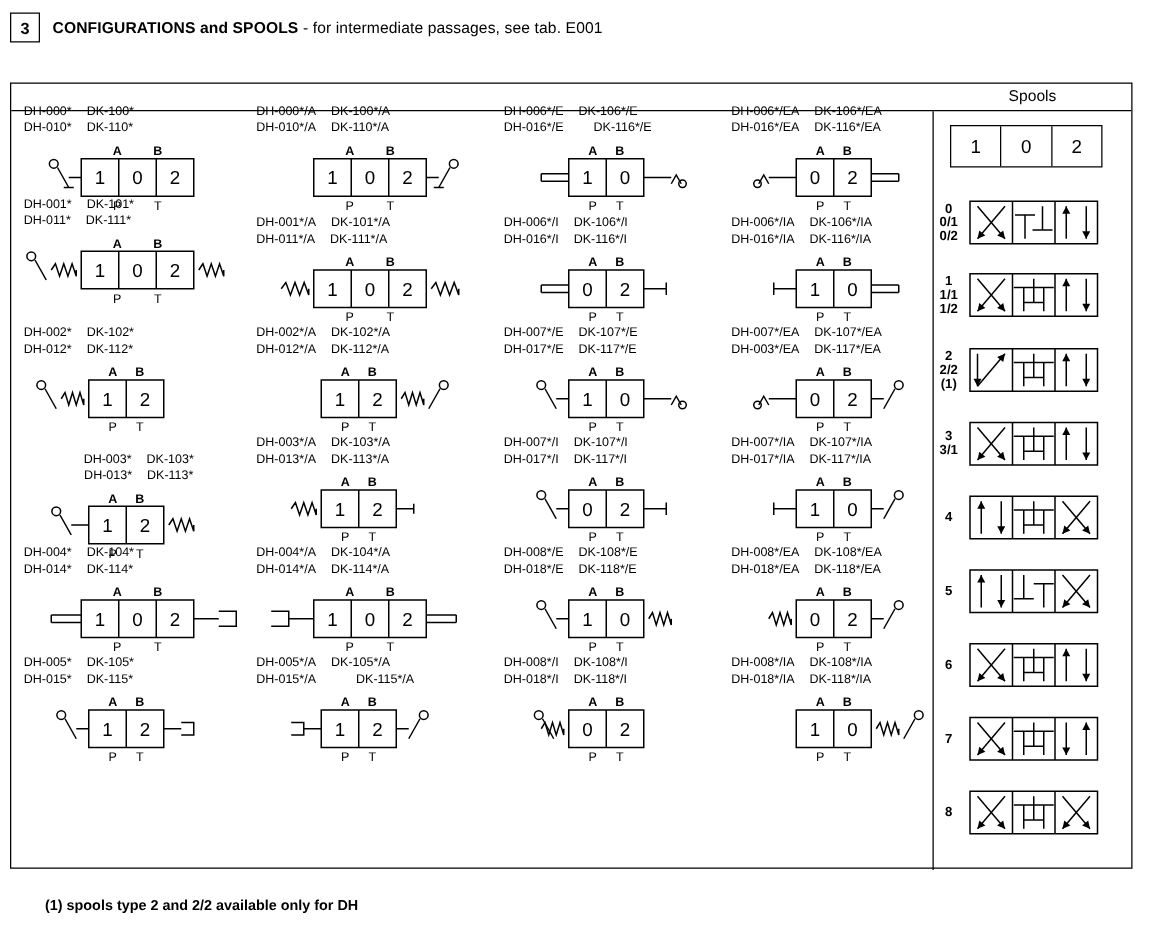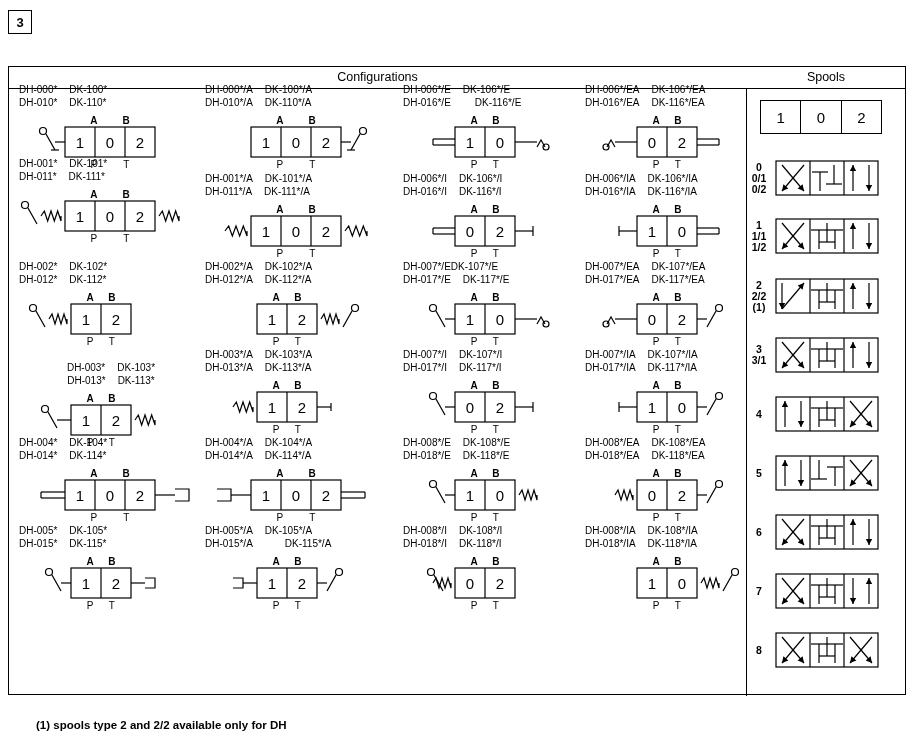--- a/index.html
+++ b/index.html
@@ -70,26 +70,26 @@
   .note b{font-weight:bold;}
   .note2{position:absolute;left:36px;top:719px;font-size:11.5px;font-weight:bold;}
 </style>
 </head>
 <body>
 
 <div class="page">
 
   <div class="hdr">
     <div class="sect-num">3</div>
+    <div class="hdr-title"><span>CONFIGURATIONS and SPOOLS</span><span class="hdr-sub"> - for intermediate passages, see tab. E001</span></div>
   </div>
 
 
   <div class="frame">
     <div class="colhdr">
-      <div class="lbl lbl-config">Configurations</div>
       <div class="lbl lbl-spools">Spools</div>
     </div>
     <div class="vdiv"></div>
     <div id="cfg-host">
         <div class="cfg" style="left: 10px; top: 16px;">
           <div class="codes"><span>DH-000*</span><span style="margin-left: 12px;">DK-100*</span></div>
           <div class="codes"><span>DH-010*</span><span style="margin-left: 12px;">DK-110*</span></div>
           <div class="sym">
             <svg width="184" height="62" viewBox="0 0 184 62">
               <rect x="46" y="16" width="90" height="30" fill="none" stroke="#000" stroke-width="1.2"></rect>
@@ -291,21 +291,21 @@
               <text x="92.80000000000001" y="13" text-anchor="middle" font-size="10" font-weight="bold" font-family="Liberation Sans, sans-serif">B</text>
               <text x="71.2" y="57" text-anchor="middle" font-size="10" font-family="Liberation Sans, sans-serif">P</text>
               <text x="92.80000000000001" y="57" text-anchor="middle" font-size="10" font-family="Liberation Sans, sans-serif">T</text>
               <polyline points="116,31 119,26 122,36 125,26 128,36 131,26 134,36 134,31" fill="none" stroke="#000" stroke-width="1.2"></polyline>
               <line x1="138" y1="39" x2="147" y2="23" stroke="#000" stroke-width="1.2"></line>
               <circle cx="150" cy="20" r="3.5" fill="none" stroke="#000" stroke-width="1.2"></circle>
             </svg>
           </div>
         </div>
         <div class="cfg" style="left: 394px; top: 193px;">
-          <div class="codes"><span>DH-007*/E</span><span style="">DK-107*/E</span></div>
+          <div class="codes"><span>DH-007*/E</span><span style="margin-left: 12px;">DK-107*/E</span></div>
           <div class="codes"><span>DH-017*/E</span><span style="margin-left: 12px;">DK-117*/E</span></div>
           <div class="sym">
             <svg width="184" height="62" viewBox="0 0 184 62">
               <rect x="52" y="16" width="60" height="30" fill="none" stroke="#000" stroke-width="1.2"></rect>
               <line x1="82" y1="16" x2="82" y2="46" stroke="#000" stroke-width="1.2"></line>
               <text x="67" y="36.5" text-anchor="middle" font-size="15" font-family="Liberation Sans, sans-serif">1</text>
               <text x="97" y="36.5" text-anchor="middle" font-size="15" font-family="Liberation Sans, sans-serif">0</text>
               <text x="71.2" y="13" text-anchor="middle" font-size="10" font-weight="bold" font-family="Liberation Sans, sans-serif">A</text>
               <text x="92.80000000000001" y="13" text-anchor="middle" font-size="10" font-weight="bold" font-family="Liberation Sans, sans-serif">B</text>
               <text x="71.2" y="57" text-anchor="middle" font-size="10" font-family="Liberation Sans, sans-serif">P</text>
@@ -314,21 +314,21 @@
               <circle cx="30" cy="20" r="3.5" fill="none" stroke="#000" stroke-width="1.2"></circle>
               <line x1="42" y1="31" x2="52" y2="31" stroke="#000" stroke-width="1.2"></line>
               <line x1="112" y1="31" x2="134" y2="31" stroke="#000" stroke-width="1.2"></line>
               <polyline points="134,36 138,29 142,36" fill="none" stroke="#000" stroke-width="1.2"></polyline>
               <circle cx="143" cy="36" r="3" fill="none" stroke="#000" stroke-width="1.2"></circle>
             </svg>
           </div>
         </div>
         <div class="cfg" style="left: 576px; top: 193px;">
           <div class="codes"><span>DH-007*/EA</span><span style="margin-left: 12px;">DK-107*/EA</span></div>
-          <div class="codes"><span>DH-017*/EA</span><span style="margin-left: 12px;">DK-117*/EA</span></div>
+          <div class="codes"><span>DH-003*/EA</span><span style="margin-left: 12px;">DK-117*/EA</span></div>
           <div class="sym">
             <svg width="184" height="62" viewBox="0 0 184 62">
               <rect x="52" y="16" width="60" height="30" fill="none" stroke="#000" stroke-width="1.2"></rect>
               <line x1="82" y1="16" x2="82" y2="46" stroke="#000" stroke-width="1.2"></line>
               <text x="67" y="36.5" text-anchor="middle" font-size="15" font-family="Liberation Sans, sans-serif">0</text>
               <text x="97" y="36.5" text-anchor="middle" font-size="15" font-family="Liberation Sans, sans-serif">2</text>
               <text x="71.2" y="13" text-anchor="middle" font-size="10" font-weight="bold" font-family="Liberation Sans, sans-serif">A</text>
               <text x="92.80000000000001" y="13" text-anchor="middle" font-size="10" font-weight="bold" font-family="Liberation Sans, sans-serif">B</text>
               <text x="71.2" y="57" text-anchor="middle" font-size="10" font-family="Liberation Sans, sans-serif">P</text>
               <text x="92.80000000000001" y="57" text-anchor="middle" font-size="10" font-family="Liberation Sans, sans-serif">T</text>

